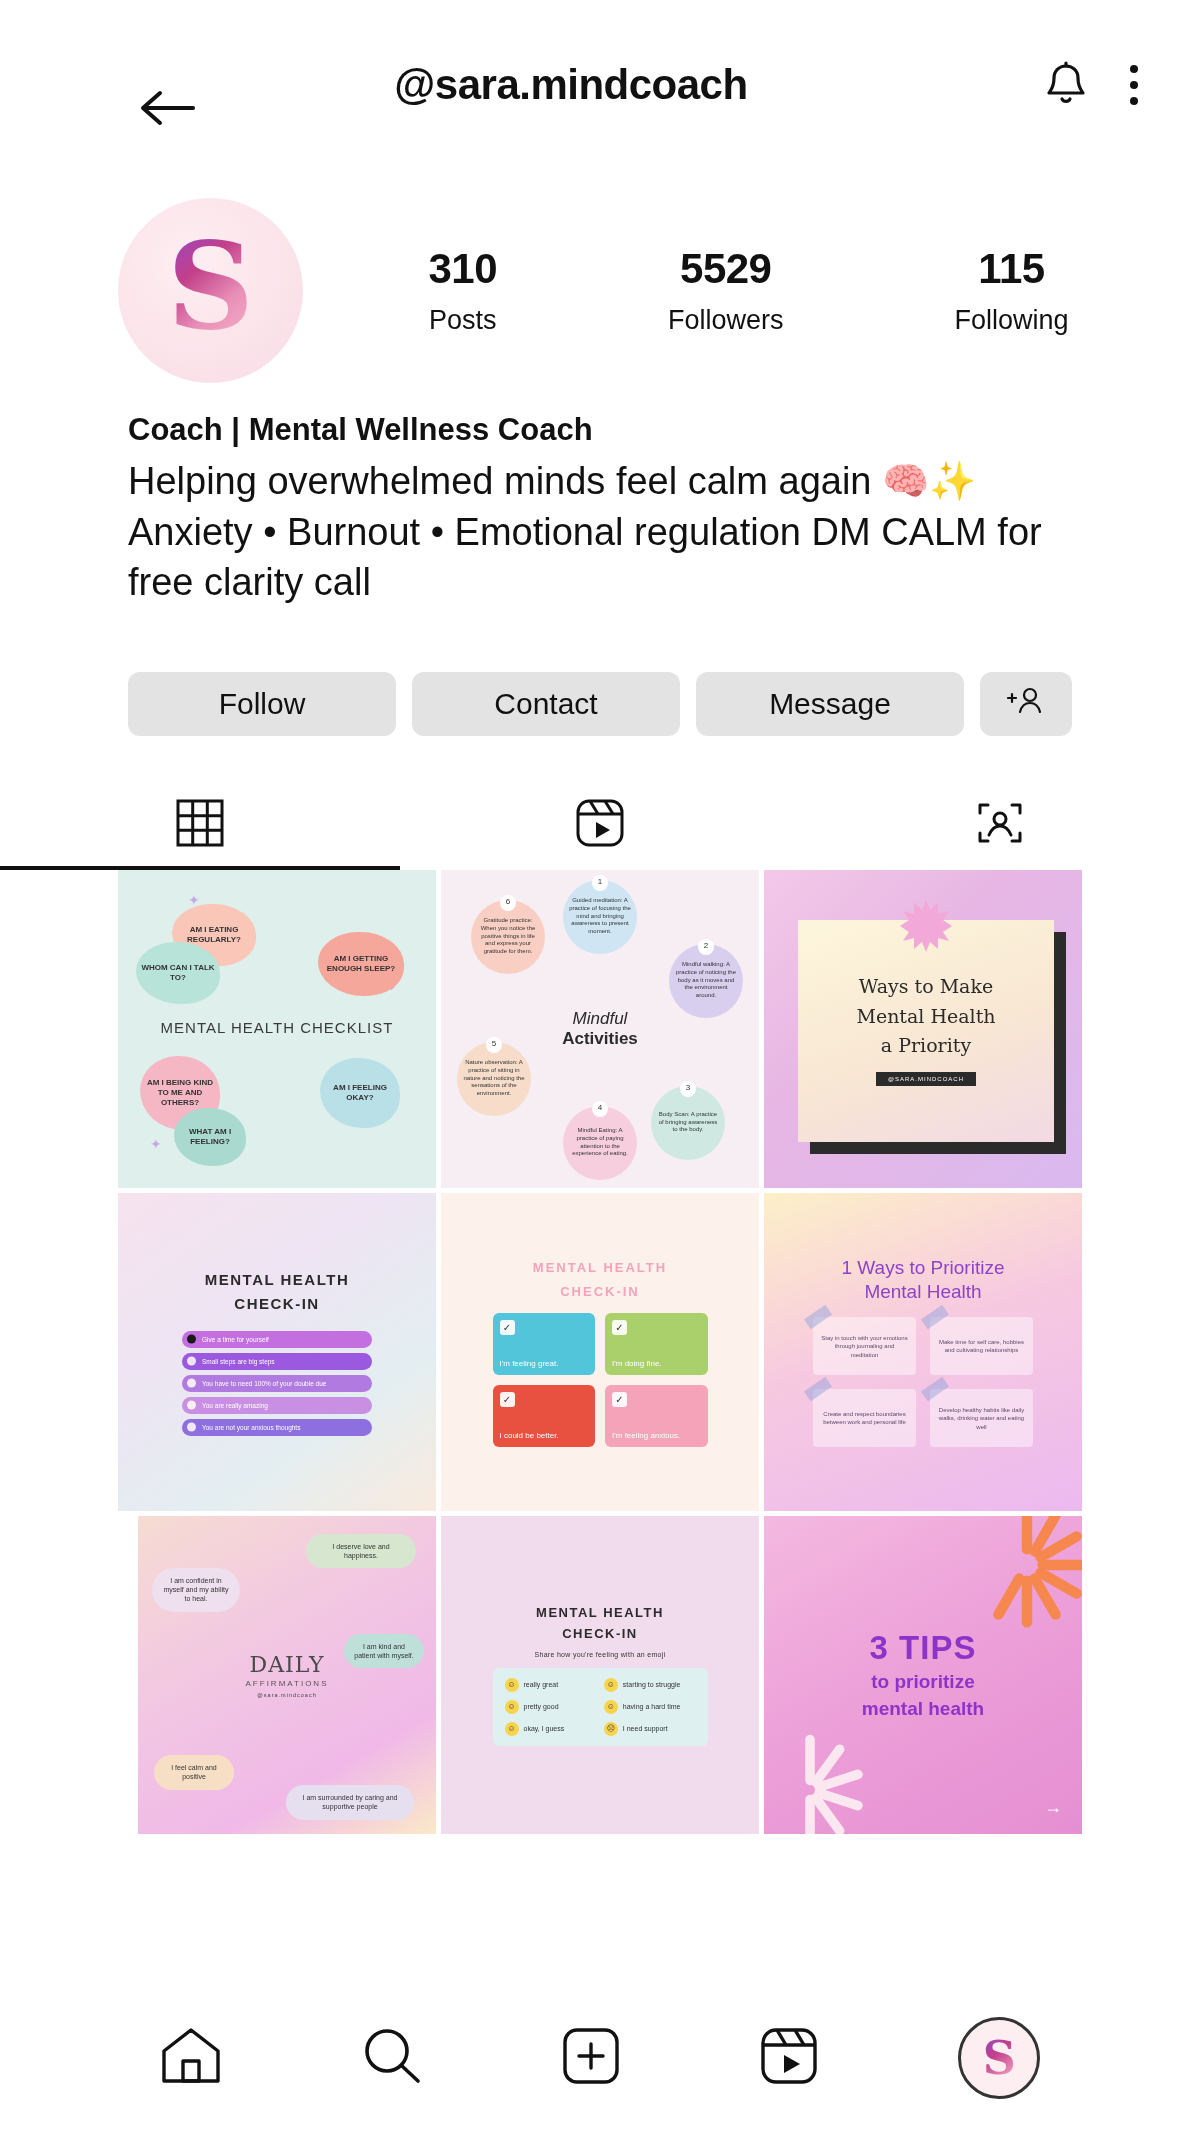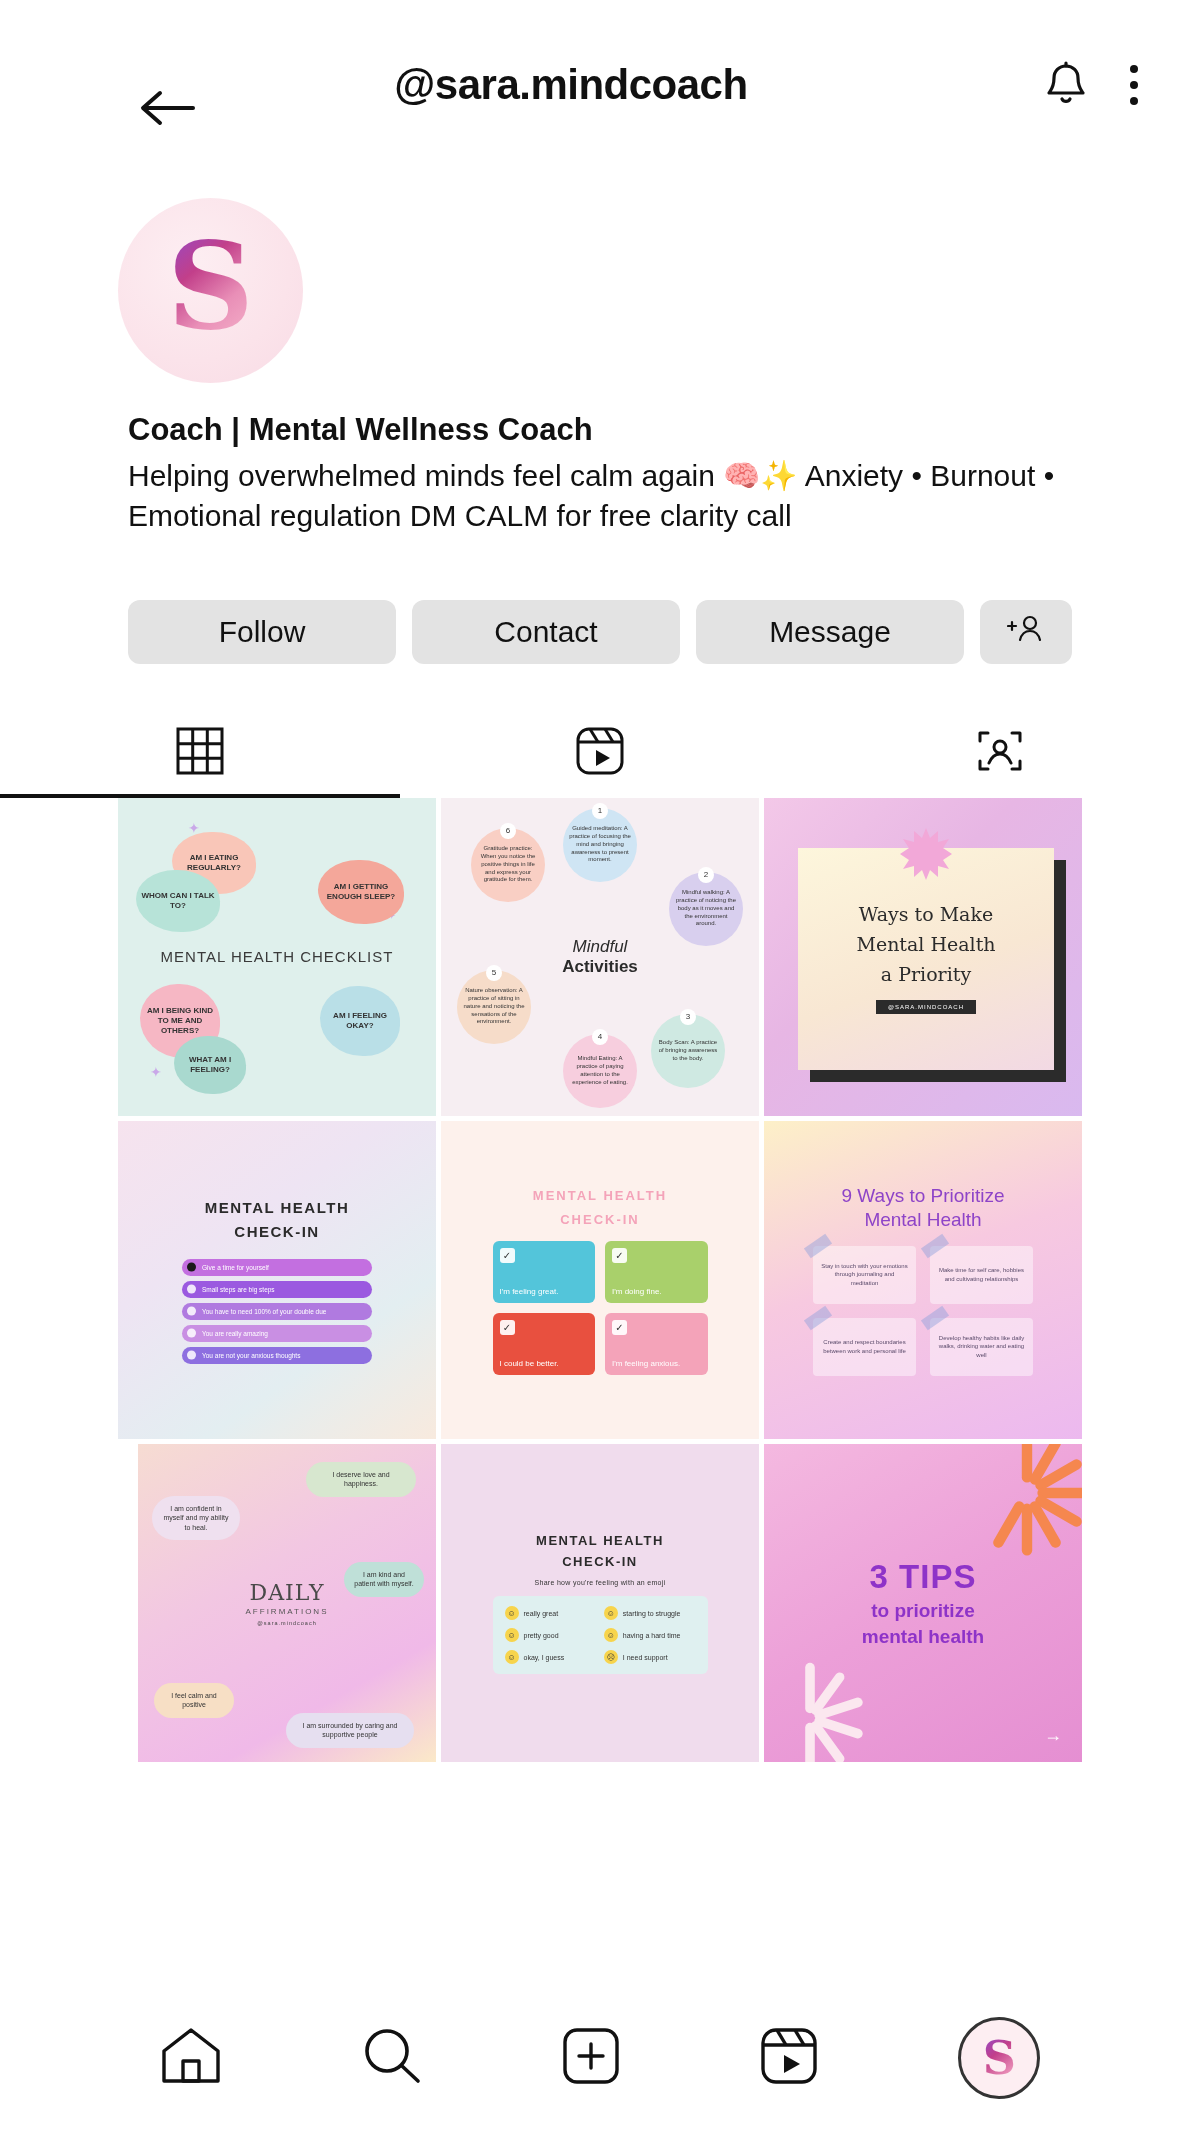--- a/index.html
+++ b/index.html
@@ -92,21 +92,21 @@
   .stat { text-align: center; }
   .stat .num { font-size: 42px; font-weight: bold; letter-spacing: -0.5px; }
   .stat .lbl { font-size: 27px; margin-top: 12px; color: #111; }
 
   
   .bio {
     padding: 12px 120px 0 128px;
     flex: 0 0 auto;
   }
   .bio .name { font-size: 31px; font-weight: bold; margin-bottom: 8px; }
-  .bio .desc { font-size: 30px; line-height: 1.33; font-weight: 400; }
+  .bio .desc { font-size: 38px; line-height: 1.33; font-weight: 400; }
 
   
   .actions {
     display: flex;
     gap: 16px;
     padding: 0 128px;
     margin-top: 64px;
     flex: 0 0 auto;
   }
   .btn {
@@ -322,20 +322,34 @@
             <circle cx="8" cy="41" r="4"></circle>
         </svg>
       </span>
     </div>
   </div>
 
   <div class="profile-row">
     <div class="avatar">
       <span class="letter">S</span>
     </div>
+    <div class="stats">
+      <div class="stat">
+        <div class="num">310</div>
+        <div class="lbl">Posts</div>
+      </div>
+      <div class="stat">
+        <div class="num">5529</div>
+        <div class="lbl">Followers</div>
+      </div>
+      <div class="stat">
+        <div class="num">115</div>
+        <div class="lbl">Following</div>
+      </div>
+    </div>
   </div>
 
   <div class="bio">
     <div class="name">Coach | Mental Wellness Coach</div>
     <div class="desc">Helping overwhelmed minds feel calm again 🧠✨ Anxiety • Burnout • Emotional regulation DM CALM for free clarity call</div>
   </div>
 
   <div class="actions">
     <div class="btn">Follow</div>
     <div class="btn">Contact</div>
@@ -490,21 +504,21 @@
             <span class="chk">✓</span>
             <span>I'm feeling anxious.</span>
           </div>
         </div>
       </div>
     </div>
 
     <div class="cell">
       <div class="inner t6">
         <div class="h">
-          <span>9 Ways to Prioritize</span><br>
+          <span>1 Ways to Prioritize</span><br>
           <span>Mental Health</span>
         </div>
         <div class="notes">
           <div class="note">Stay in touch with your emotions through journaling and meditation</div>
           <div class="note">Make time for self care, hobbies and cultivating relationships</div>
           <div class="note">Create and respect boundaries between work and personal life</div>
           <div class="note">Develop healthy habits like daily walks, drinking water and eating well</div>
         </div>
       </div>
     </div>

